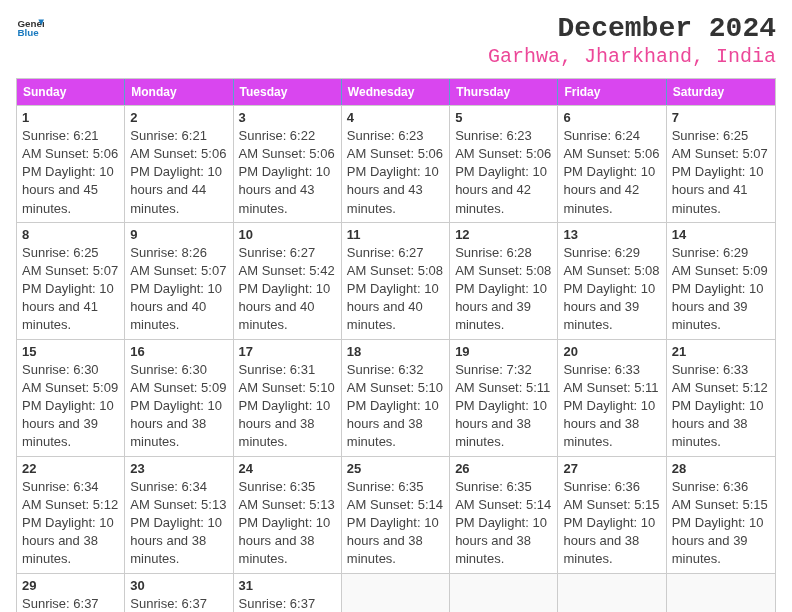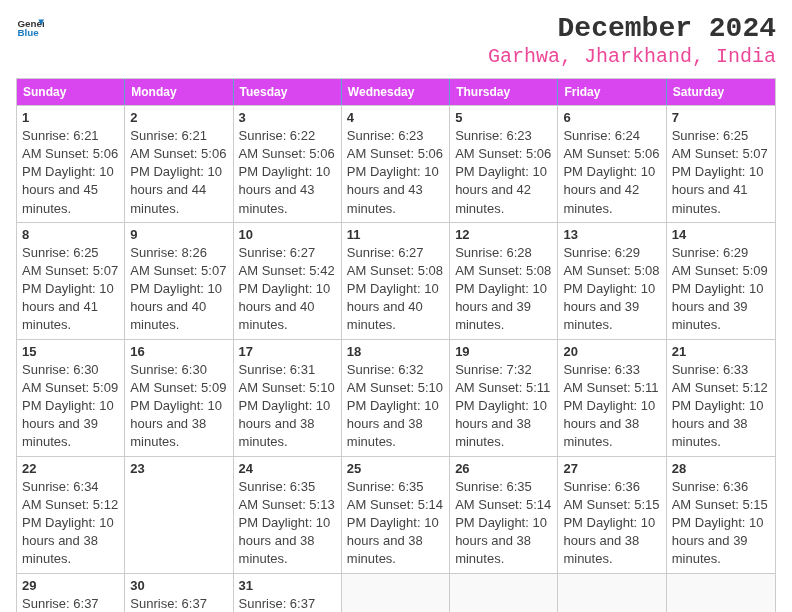--- a/index.html
+++ b/index.html
@@ -290,20 +290,24 @@
         <div class="calendar-week">
           <div class="calendar-cell">
             <div class="day-number">22</div>
             <div class="day-info">Sunrise: 6:34 AM
 Sunset: 5:12 PM
 Daylight: 10 hours
 and 38 minutes.</div>
           </div>
           <div class="calendar-cell">
             <div class="day-number">23</div>
+            <div class="day-info">Sunrise: 6:34 AM
+Sunset: 5:13 PM
+Daylight: 10 hours
+and 38 minutes.</div>
           </div>
           <div class="calendar-cell">
             <div class="day-number">24</div>
             <div class="day-info">Sunrise: 6:35 AM
 Sunset: 5:13 PM
 Daylight: 10 hours
 and 38 minutes.</div>
           </div>
           <div class="calendar-cell">
             <div class="day-number">25</div>

